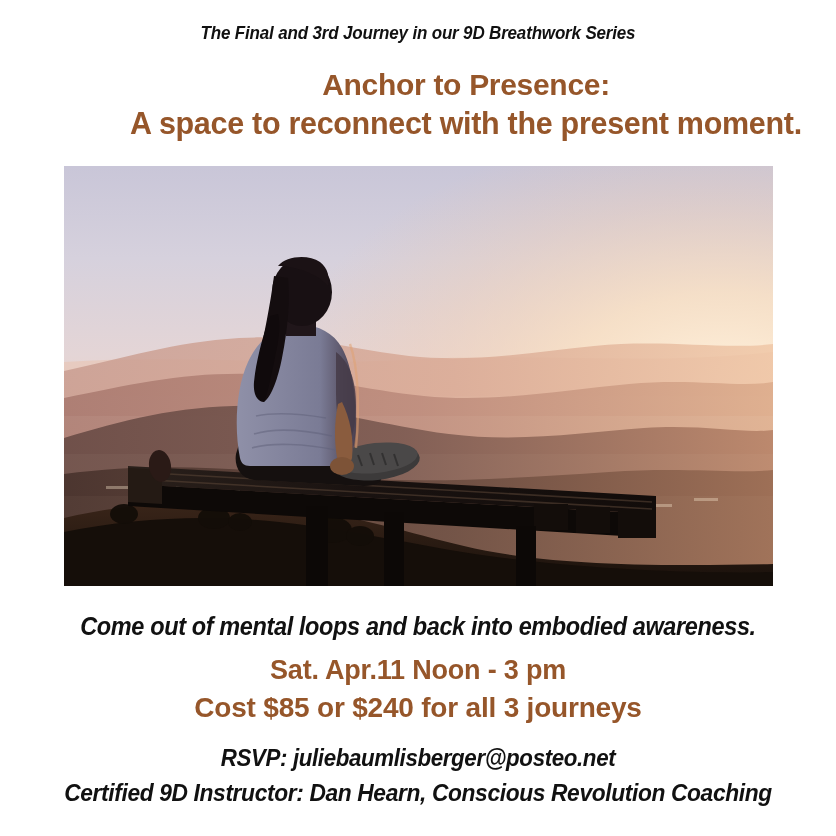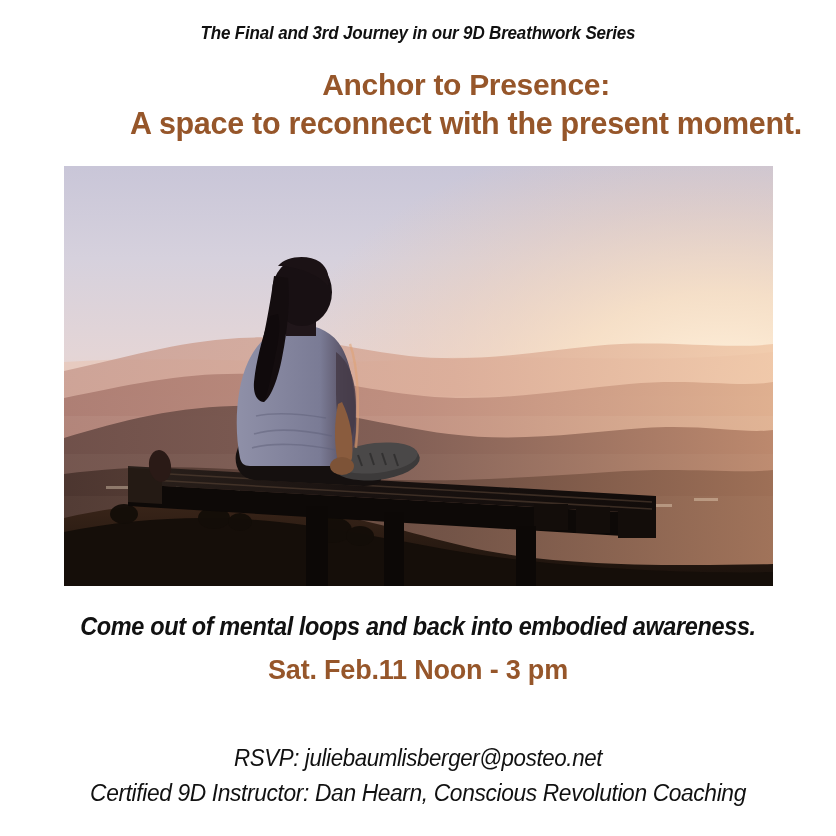--- a/index.html
+++ b/index.html
@@ -105,21 +105,21 @@
   .details .cost { font-size: 28px; }
 
   .contact {
     position: absolute;
     top: 740px;
     left: 0;
     width: 836px;
     text-align: center;
     color: #111111;
     font-family: "Liberation Sans", sans-serif;
-    font-weight: normal;
+    font-weight: bold;
     font-style: italic;
     font-size: 24px;
     line-height: 35px;
     letter-spacing: -0.4px;
   }
   .contact span { display: block; transform: scaleX(0.93); }
   .contact .instructor { font-size: 24.5px; }
 </style>
 </head>
 <body>
@@ -297,21 +297,22 @@
       <path d="M214,100 C222,90 244,88 256,96 C264,102 266,112 264,120
                C254,108 232,100 214,100 Z" fill="#1b1215"></path>
 
       <path d="M286,178 C294,200 296,240 292,282" stroke="#e0a372" stroke-width="2.4" fill="none" opacity="0.55"></path>
     </svg>
   </div>
 
   <div class="tagline">Come out of mental loops and back into embodied awareness.</div>
 
   <div class="details">
-    <span class="schedule">Sat. Feb.11   Noon - 3 pm</span>
+    <span class="schedule">Sat. Apr.11   Noon - 3 pm</span>
+    <span class="cost">Cost $85 or $240 for all 3 journeys</span>
   </div>
 
   <div class="contact">
     <span class="rsvp">RSVP:  juliebaumlisberger@posteo.net</span>
     <span class="instructor">Certified 9D Instructor:  Dan Hearn, Conscious Revolution Coaching</span>
   </div>
 
 </div>
 
 </body></html>

